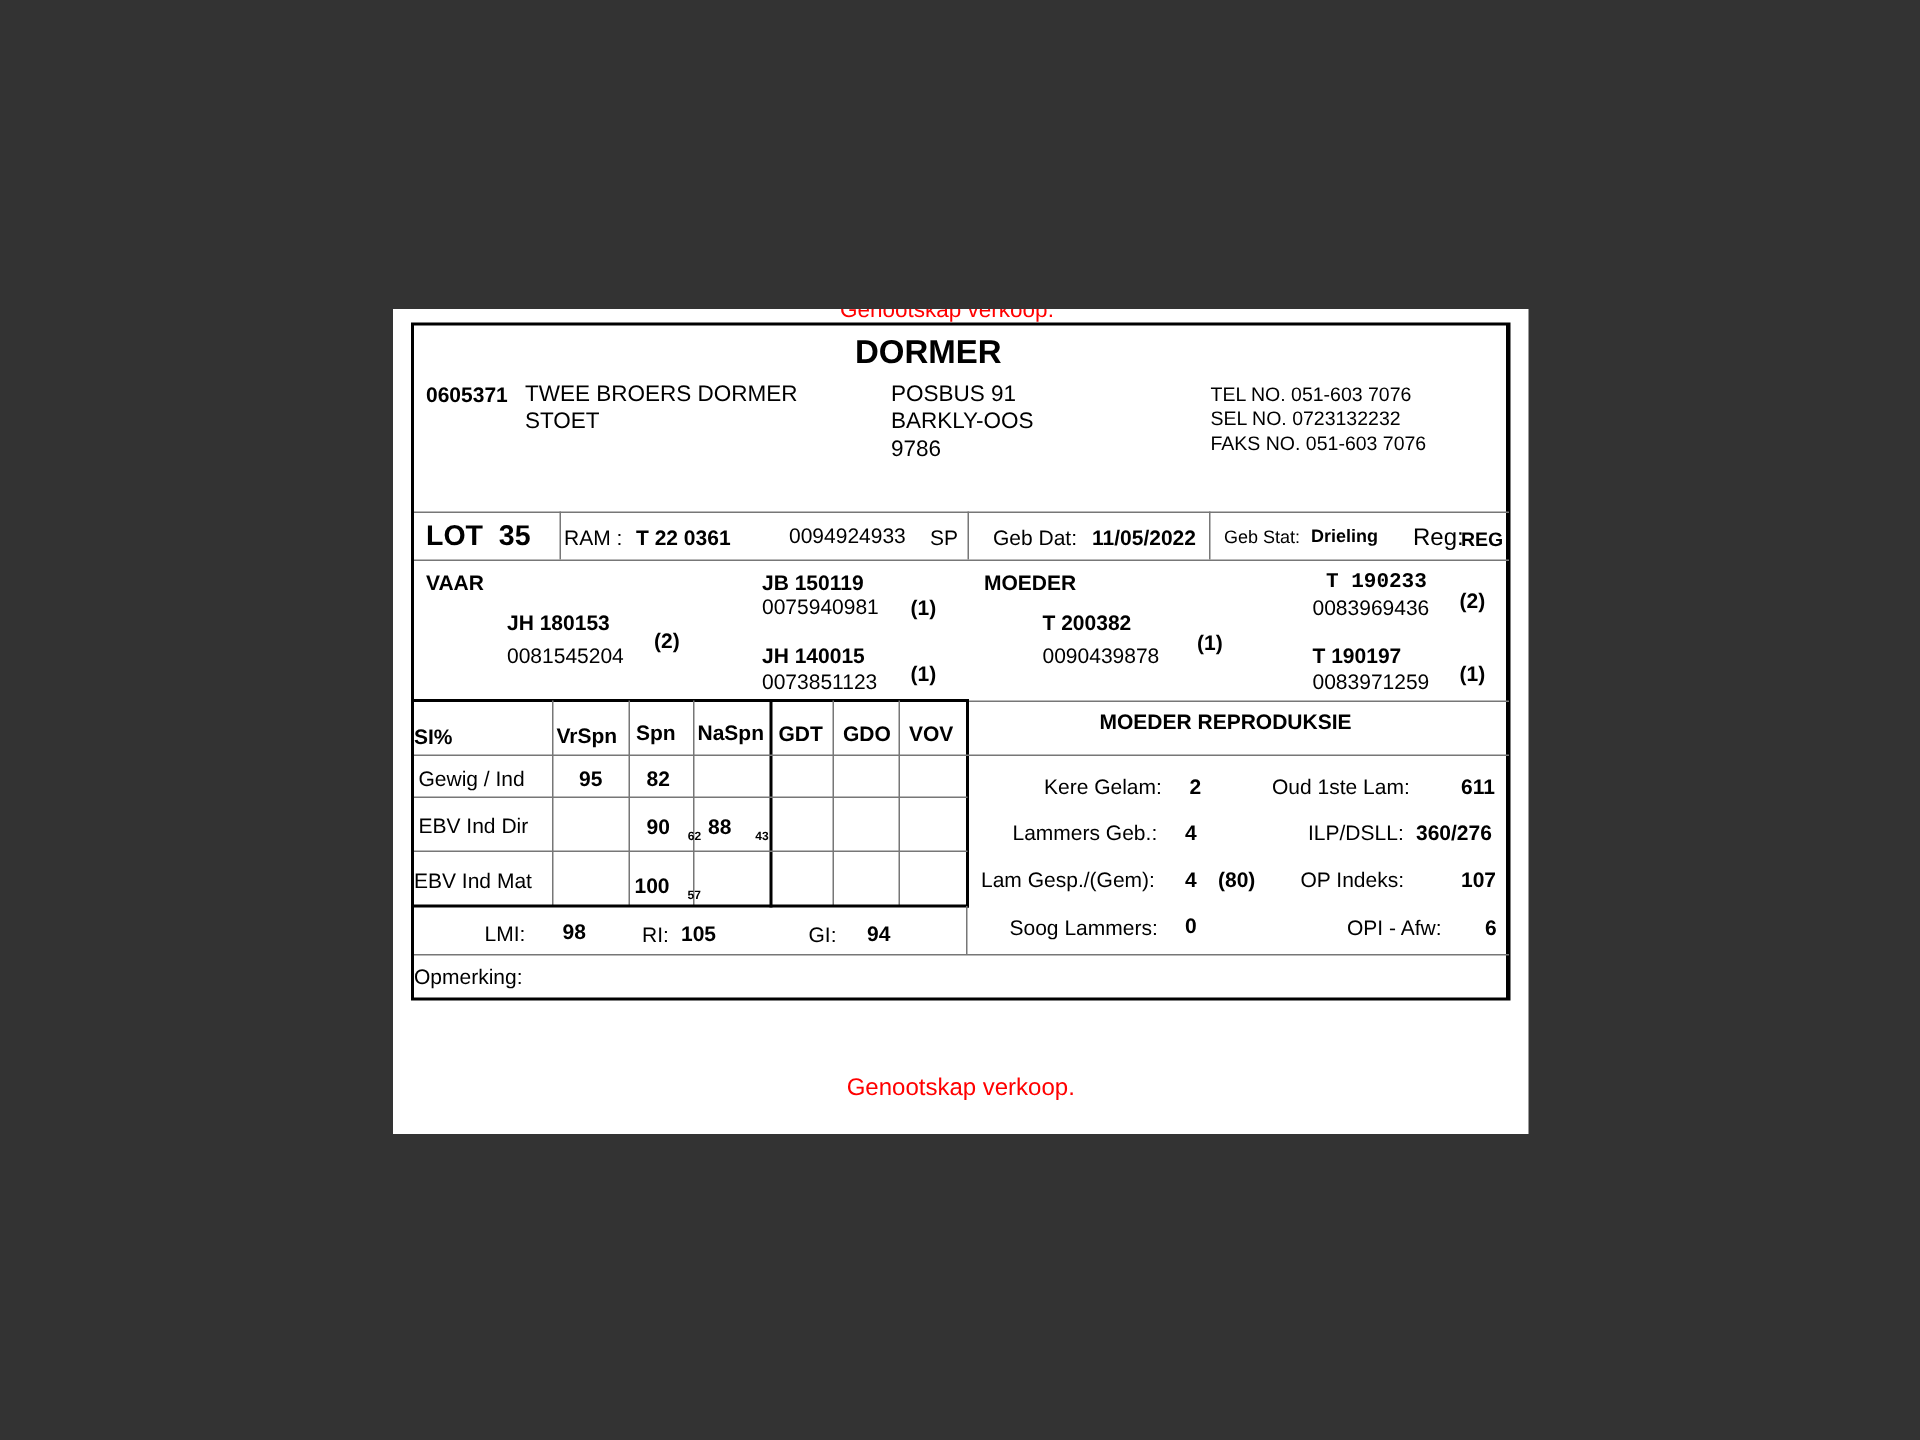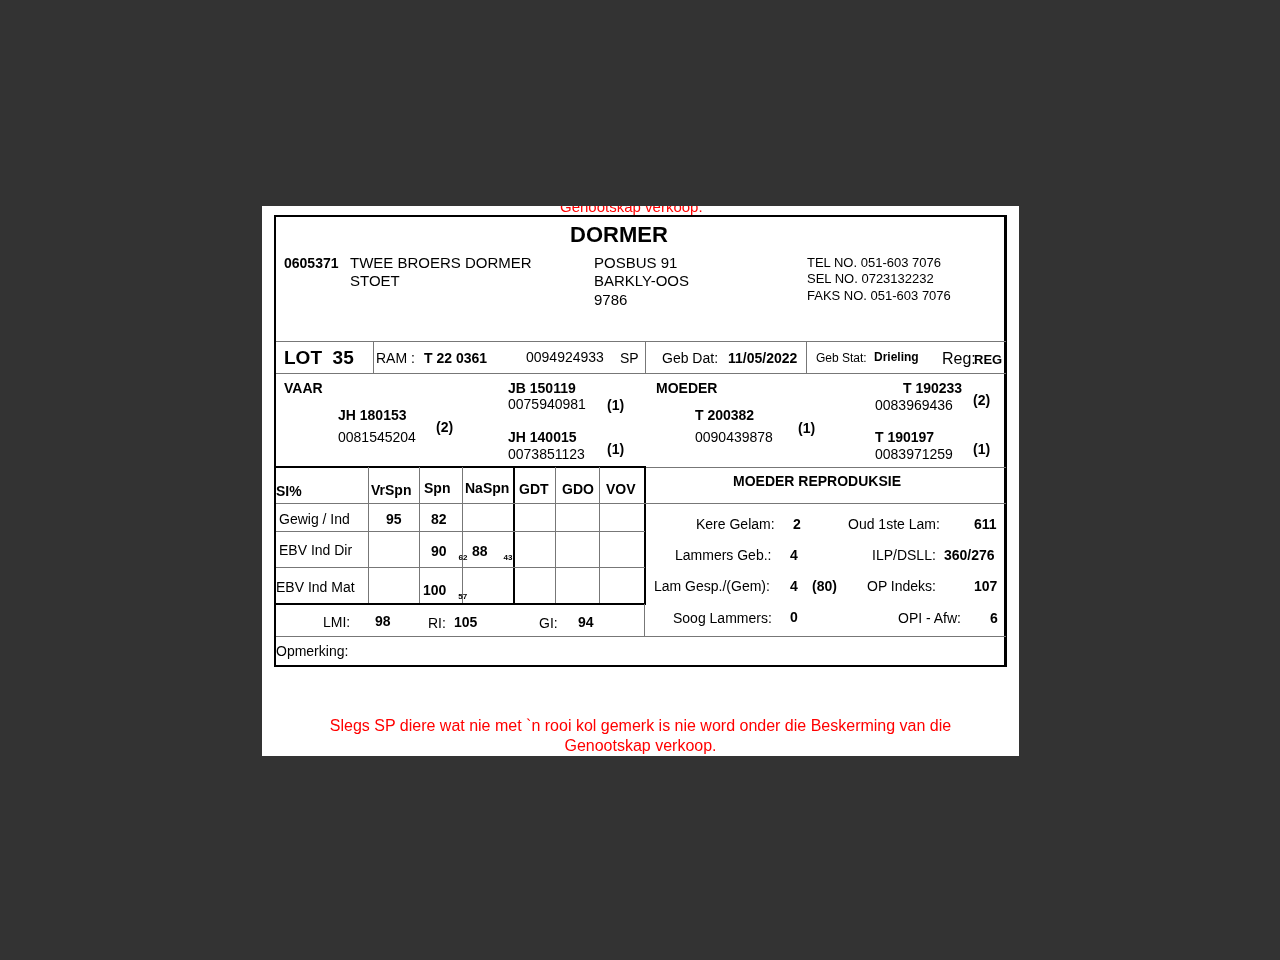--- a/index.html
+++ b/index.html
@@ -74,21 +74,21 @@
     <div class="abs f14" style="left:232px; top:179px;">0075940981</div>
     <div class="abs b f14" style="left:331px; top:180px;">(1)</div>
     <div class="abs b f14" style="left:232px; top:212px;">JH  140015</div>
     <div class="abs f14" style="left:232px; top:229px;">0073851123</div>
     <div class="abs b f14" style="left:331px; top:224px;">(1)</div>
 
     <div class="abs b f14" style="left:380px; top:163px;">MOEDER</div>
     <div class="abs b f14" style="left:419px; top:190px;">T   200382</div>
     <div class="abs f14" style="left:419px; top:212px;">0090439878</div>
     <div class="abs b f14" style="left:522px; top:203px;">(1)</div>
-    <div class="abs b f14" style="left:627px; top:163px;">T   190233</div>
+    <div class="abs b f14" style="left:608px; top:163px;font-family:Liberation Mono, monospace;">T   190233</div>
     <div class="abs f14" style="left:599px; top:180px;">0083969436</div>
     <div class="abs b f14" style="left:697px; top:175px;">(2)</div>
     <div class="abs b f14" style="left:599px; top:212px;">T   190197</div>
     <div class="abs f14" style="left:599px; top:229px;">0083971259</div>
     <div class="abs b f14" style="left:697px; top:224px;">(1)</div>
 
     <div class="hk" style="left:0; top:249px; width:369px;"></div>
     <div class="hl" style="left:369px; top:250px; width:361px;"></div>
     <div class="vk" style="left:368px; top:249px; height:139px;"></div>
     <div class="vk" style="left:237px; top:249px; height:139px;"></div>
@@ -157,16 +157,15 @@
     <div class="abs f14" style="left:397px; top:393px;">Soog Lammers:</div>
     <div class="abs b f14" style="left:514px; top:392px;">0</div>
     <div class="abs f14" style="left:622px; top:393px;">OPI - Afw:</div>
     <div class="abs b f14" style="left:714px; top:393px;">6</div>
 
     <div class="abs f14" style="left:0px; top:426px;">Opmerking:</div>
     <div class="abs f14" style="left:84px; top:426px;"></div>
   </div>
 
   <div class="abs red" style="left:0; width:757px; top:510px; text-align:center; font-size:16px; line-height:20px;">
-    <div>Slegs SP diere wat nie met `n rooi kol gemerk is nie word onder die Beskerming van die</div>
     <div>Genootskap verkoop.</div>
   </div>
 </div>
 
 </body></html>

